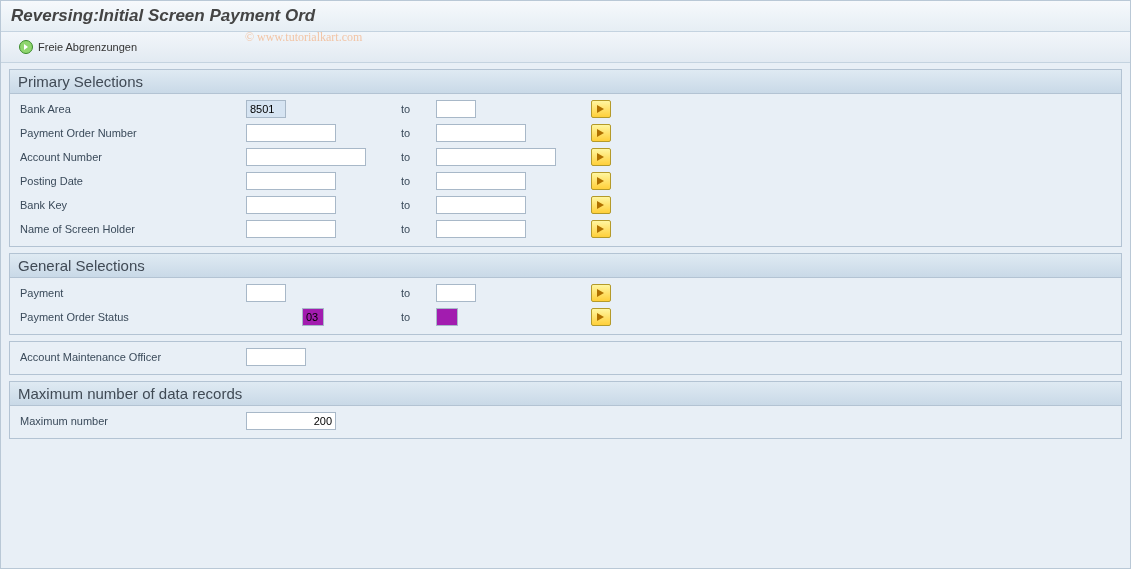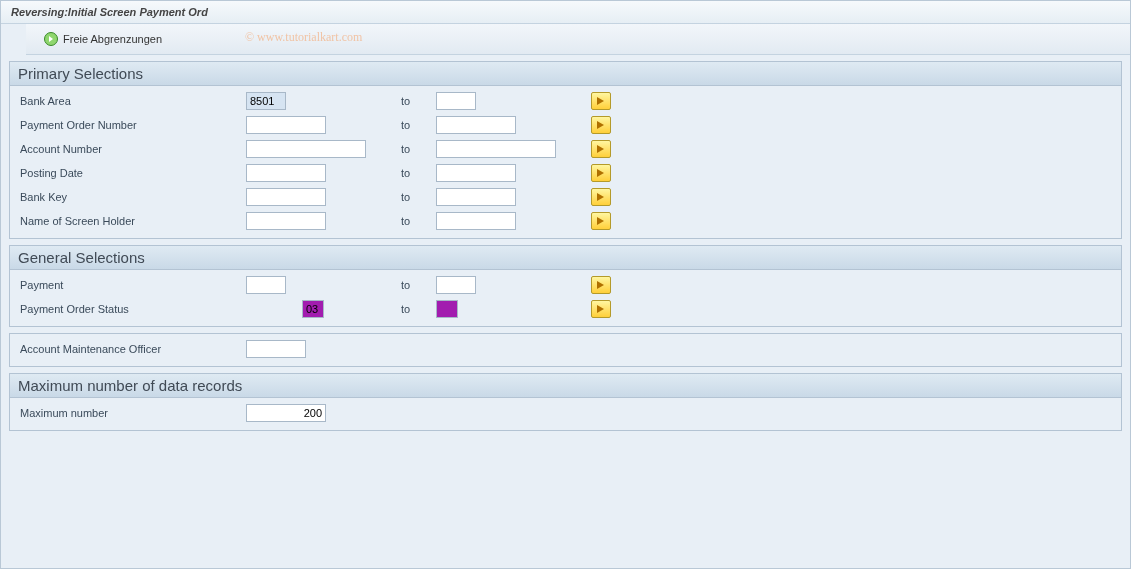--- a/index.html
+++ b/index.html
@@ -15,31 +15,30 @@
     border: 1px solid #b9c8d6;
   }
   .header {
     background: linear-gradient(to bottom, #f6f9fc, #e6eef4);
     border-bottom: 1px solid #c4d3e0;
     padding: 5px 10px;
   }
   .header-title {
     font-style: italic;
     font-weight: bold;
-    font-size: 11px;
+    font-size: 17px;
     color: #444;
   }
   .toolbar {
     background: linear-gradient(to bottom, #f2f6fa, #e2eaf2);
     border-bottom: 1px solid #c4d3e0;
     padding: 4px 10px;
     display: flex;
     align-items: flex-end;
     gap: 6px;
-    margin-left: 25px;
   }
   .toolbar-btn {
     display: inline-flex;
     align-items: center;
     gap: 4px;
     padding: 2px 6px;
     border: 1px solid transparent;
     cursor: pointer;
   }
   .toolbar-icon {
@@ -94,21 +93,21 @@
     padding: 1px 3px;
     border: 1px solid #a8b8c8;
     background: #fff;
     height: 18px;
   }
   input[readonly], input.grey {
     background: #a21caf;
   }
   .w40 { width: 40px; }
   .w60 { width: 60px; }
-  .w90 { width: 80px; }
+  .w90 { width: 90px; }
   .w120 { width: 120px; }
   .range-btn {
     width: 20px;
     height: 18px;
     background: linear-gradient(to bottom, #fff6a0, #ffcf3a);
     border: 1px solid #b49a2a;
     border-radius: 2px;
     display: flex;
     align-items: center;
     justify-content: center;

